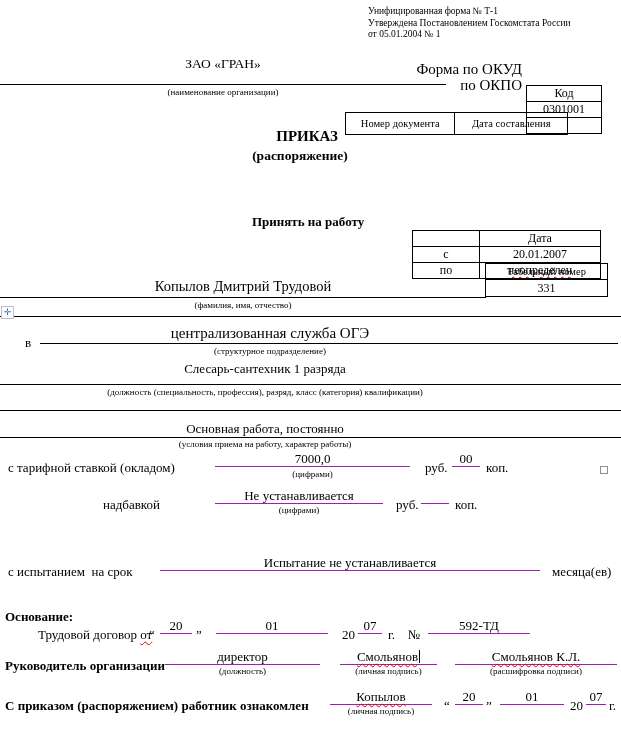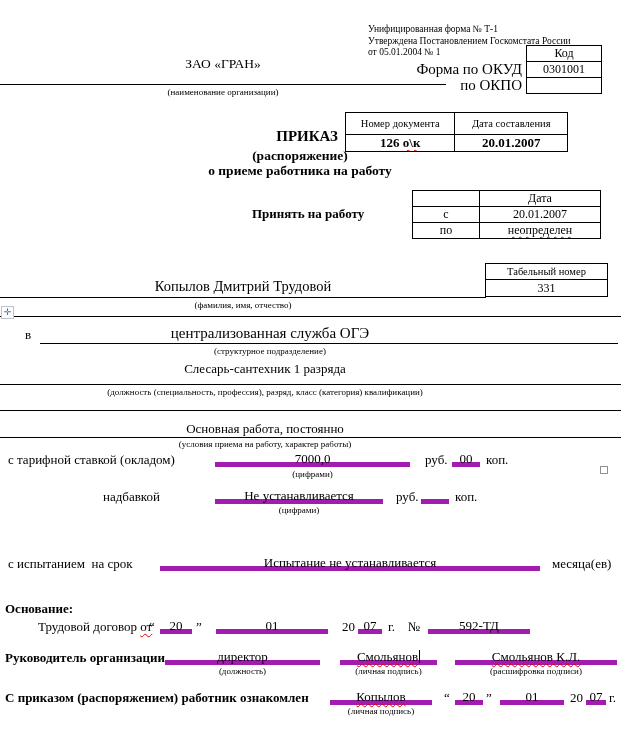--- a/index.html
+++ b/index.html
@@ -3,33 +3,33 @@
 <meta charset="utf-8">
 <style>
   * { margin:0; padding:0; box-sizing:border-box; }
   html,body { background:#ffffff; }
   .page { position:relative; width:621px; height:740px; background:#fff;
           font-family:"Liberation Serif", serif; color:#000; overflow:hidden; }
   .abs { position:absolute; }
   .b { font-weight:bold; }
   .ctr { text-align:center; }
   .rgt { text-align:right; }
-  .txt { position:absolute; font-size:13px; white-space:pre; }
+  .txt { position:absolute; font-size:13px; white-space:pre;margin-top:8px; }
   .cap { position:absolute; font-size:9px; text-align:center; white-space:nowrap; }
   .hl  { position:absolute; border-top:1px solid #000; height:0; }
-  .field { position:absolute; border-bottom:5px solid #a21caf; text-align:center;
+  .field { position:absolute; border-bottom:1px solid #a21caf; text-align:center;
            font-size:13px; height:17px; line-height:18px; white-space:nowrap; }
   table.frm { position:absolute; border-collapse:collapse; table-layout:fixed; }
   table.frm td { border:1px solid #000; text-align:center; vertical-align:middle;
                  padding:0; white-space:nowrap; overflow:hidden; }
   td.nb { border:none; }
   .fs10 { font-size:10.5px; }
-  .fs12 { font-size:12px; }
+  .fs12 { font-size:12px;margin-top:40px; }
   .fs13 { font-size:13px; }
-  .note { position:absolute; left:368px; top:24px; width:252px; font-size:9.5px; line-height:11.5px; }
+  .note { position:absolute; left:368px; top:6px; width:252px; font-size:9.5px; line-height:11.5px; }
   .sq { text-decoration:underline; text-decoration-style:wavy;
         text-decoration-color:var(--sqc,#e00000); text-decoration-thickness:1px;
         text-underline-offset:2px; }
   .caret { display:inline-block; width:1px; height:13px; background:#000;
            vertical-align:-2px; margin-left:1px; }
   .handle { position:absolute; left:1px; top:306px; width:13px; height:13px;
             border:1px solid #b9c4ce; background:#fdfdfd; color:var(--hbc,#3b6ea5);
             font-size:9px; line-height:11px; text-align:center; cursor:move; }
   .anchor { position:absolute; left:600px; top:466px; width:8px; height:8px;
             border:1px solid var(--agc,#909090); background:#fff; }
@@ -67,30 +67,25 @@
         </tr>
   </tbody>
     </table>
 
   <table class="frm" style="left:345px;top:112px;width:223px">
     <tbody>
         <tr>
       <td class="fs10" style="width:109px;height:22px">Номер документа</td>
       <td class="fs10" style="width:112px;height:15px">Дата составления</td>
     </tr>
-    <tr class="b fs13">
-      <td style="height:17px"><span>126</span> <span class="sq">о\к</span></td>
-      <td style="height:17px">20.01.2007</td>
-    </tr>
   </tbody>
     </table>
 
   <div class="abs ctr b" style="left:150px;top:148px;width:300px;font-size:13.5px">(распоряжение)</div>
   <div class="abs rgt b" style="left:190px;top:128px;width:148px;font-size:15px">ПРИКАЗ</div>
-  <div class="abs ctr b" style="left:150px;top:163px;width:300px;font-size:13.5px">о приеме работника на работу</div>
 
   <div class="txt b" style="left:252px;top:206px">Принять на работу</div>
   <table class="frm fs12" style="left:412px;top:190px;width:188px">
     <tbody>
         <tr>
       <td class="nb" style="width:67px;height:15px"></td>
       <td style="width:121px;height:15px">Дата</td>
     </tr>
     <tr>
       <td style="height:16px">с</td>

